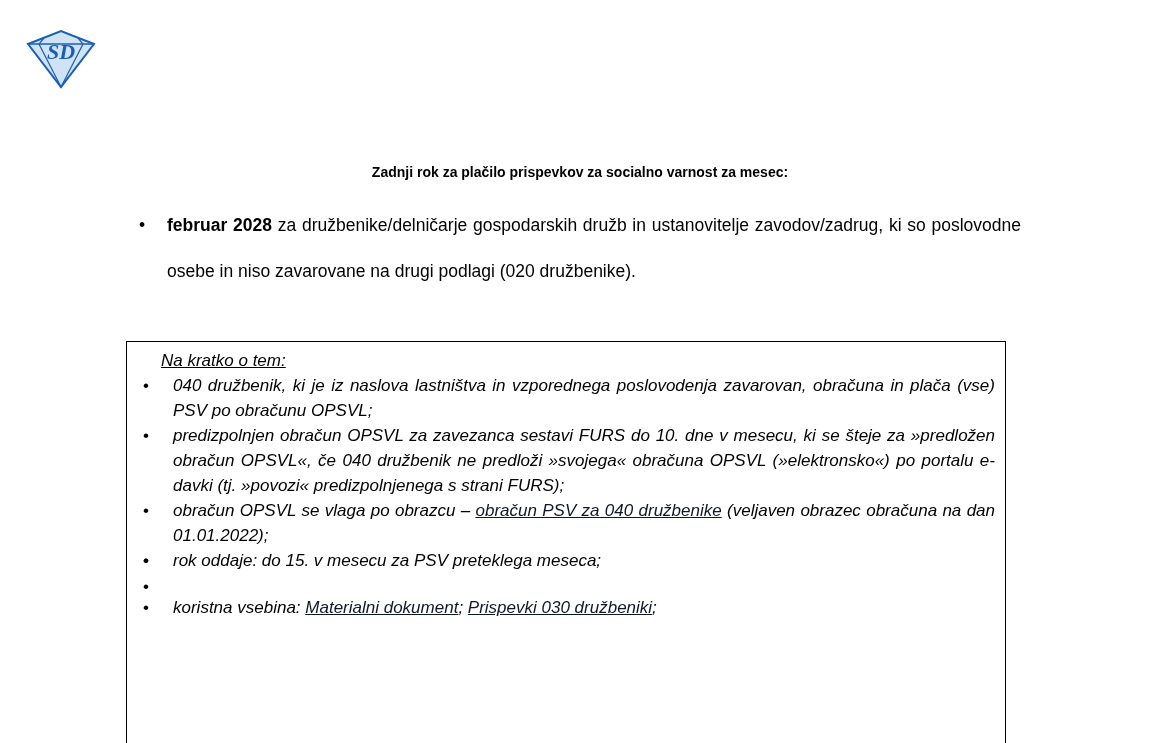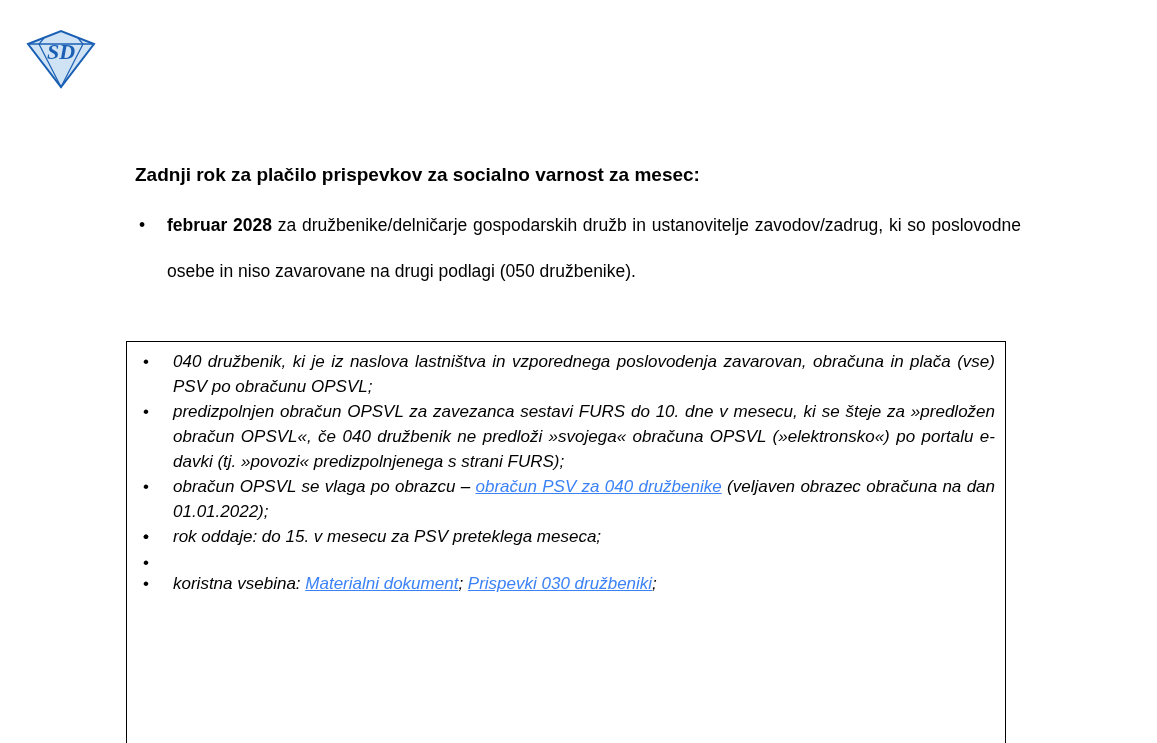--- a/index.html
+++ b/index.html
@@ -30,23 +30,24 @@
     top: 0;
     width: 1157px;
     height: 713px;
   }
 
   .intro-heading {
     position: absolute;
     left: 135px;
     top: 163px;
     width: 890px;
-    font-size: 19px;
+    font-size: 14px;
     font-weight: bold;
     line-height: 1.3;
+    text-align: center;
   }
 
   .top-bullet-list {
     position: absolute;
     left: 135px;
     top: 203px;
     width: 886px;
     margin: 0;
     padding: 0;
     list-style: none;
@@ -110,21 +111,21 @@
     top: 0;
     font-style: normal;
     font-size: 17px;
     line-height: 1.45;
   }
   .box-list > li.spacer-before {
     margin-top: 22px;
   }
 
   a.doclink {
-    color: #3b82f6;
+    color: #0f172a;
     text-decoration: underline;
     font-style: italic;
   }
 </style>
 </head>
 <body>
 
 <div class="page">
 
   <div class="logo">
@@ -133,25 +134,26 @@
       <path d="M6 16 L72 16" stroke="#1a5fb4" stroke-width="1.5"></path>
       <path d="M22 10 L17 16 L39 59 L61 16 L56 10" stroke="#1a5fb4" stroke-width="1.2" fill="none"></path>
       <text x="39" y="31" font-family="'Liberation Serif', serif" font-size="22" font-weight="bold" font-style="italic" fill="#1a5fb4" text-anchor="middle">SD</text>
     </svg>
   </div>
 
   <div class="intro-heading">Zadnji rok za plačilo prispevkov za socialno varnost za mesec:</div>
 
   <ul class="top-bullet-list">
     <li>
-      <span class="bullet">•</span><span class="b">februar 2028</span><span> za družbenike/delničarje gospodarskih družb in ustanovitelje zavodov/zadrug, ki so poslovodne osebe in niso zavarovane na drugi podlagi (050 družbenike).</span>
+      <span class="bullet">•</span><span class="b">februar 2028</span><span> za družbenike/delničarje gospodarskih družb in ustanovitelje zavodov/zadrug, ki so poslovodne osebe in niso zavarovane na drugi podlagi (020 družbenike).</span>
     </li>
   </ul>
 
   <div class="box">
+    <div class="box-title">Na kratko o tem:</div>
     <ul class="box-list">
       <li>
         <span class="bullet">•</span><span>040 družbenik, ki je iz naslova lastništva in vzporednega poslovodenja zavarovan, obračuna in plača (vse) PSV po obračunu OPSVL;</span>
       </li>
       <li>
         <span class="bullet">•</span><span>predizpolnjen obračun OPSVL za zavezanca sestavi FURS do 10. dne v mesecu, ki se šteje za »predložen obračun OPSVL«, če 040 družbenik ne predloži »svojega« obračuna OPSVL (»elektronsko«) po portalu e-davki (tj. »povozi« predizpolnjenega s strani FURS);</span>
       </li>
       <li>
         <span class="bullet">•</span><span>obračun OPSVL se vlaga po obrazcu – </span><a class="doclink" href="#">obračun PSV za 040 družbenike</a><span> (veljaven obrazec obračuna na dan 01.01.2022);</span>
       </li>

